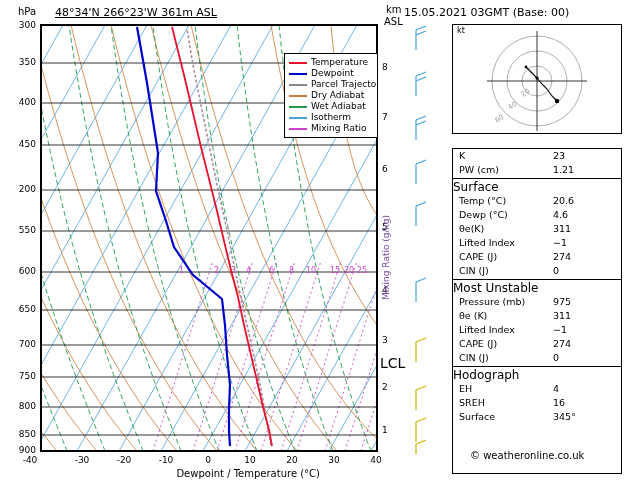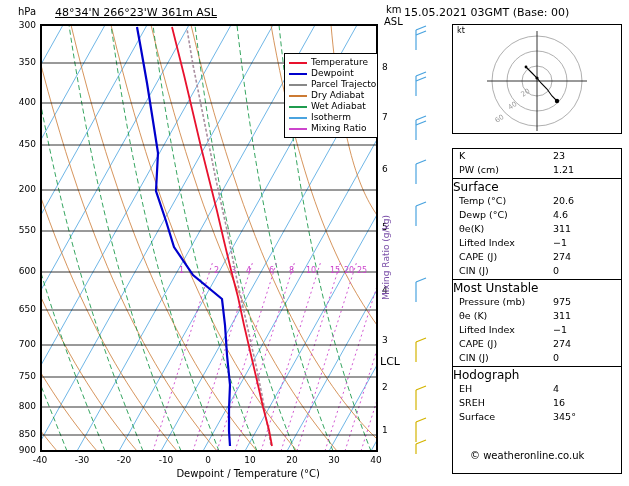--- a/index.html
+++ b/index.html
@@ -21,21 +21,21 @@
     left:40px;top:24px;width:338px;height:428px;
     border:1px solid #000;box-sizing:border-box;background:#fff;overflow:hidden;
   }
   #plot svg{display:block;}
   
   .ylab{font-size:9px;color:#000;text-align:right;width:34px;left:2px;}
   .xlab{font-size:9px;color:#000;text-align:center;width:30px;}
   #xaxis-title{left:100px;top:468px;font-size:10px;color:#000;width:220px;text-align:right;}
   
   .kmlab{font-size:9px;color:#000;left:382px;}
-  #lcl-label{left:380px;top:355px;font-size:11px;color:#000;}
+  #lcl-label{left:380px;top:355px;font-size:14px;color:#000;}
   #mixratio-label{left:381px;top:222px;font-size:9px;color:#7a4ea8;
      transform:rotate(-90deg);transform-origin:left top;white-space:nowrap;}
   
   #legend{
     left:243px;top:28px;width:126px;border:1px solid #000;background:#fff;
     padding:3px 4px;box-sizing:border-box;
   }
   #legend .row{display:flex;align-items:center;height:11px;}
   #legend .sw{width:18px;height:0;border-top-width:2px;border-top-style:solid;margin-right:4px;}
   #legend .txt{font-size:9px;color:#000;line-height:11px;}
@@ -211,21 +211,21 @@
 <div class="abs ylab" style="top:184px">200</div>
 <div class="abs ylab" style="top:225px">550</div>
 <div class="abs ylab" style="top:266px">600</div>
 <div class="abs ylab" style="top:304px">650</div>
 <div class="abs ylab" style="top:339px">700</div>
 <div class="abs ylab" style="top:371px">750</div>
 <div class="abs ylab" style="top:401px">800</div>
 <div class="abs ylab" style="top:429px">850</div>
 <div class="abs ylab" style="top:445px">900</div>
 
-<div class="abs xlab" style="left:25px;top:455px">-40</div>
+<div class="abs xlab" style="left:15px;top:455px">-40</div>
 <div class="abs xlab" style="left:67px;top:455px">-30</div>
 <div class="abs xlab" style="left:109px;top:455px">-20</div>
 <div class="abs xlab" style="left:151px;top:455px">-10</div>
 <div class="abs xlab" style="left:193px;top:455px">0</div>
 <div class="abs xlab" style="left:235px;top:455px">10</div>
 <div class="abs xlab" style="left:277px;top:455px">20</div>
 <div class="abs xlab" style="left:319px;top:455px">30</div>
 <div class="abs xlab" style="left:361px;top:455px">40</div>
 <div class="abs" id="xaxis-title">Dewpoint / Temperature (°C)</div>
 

